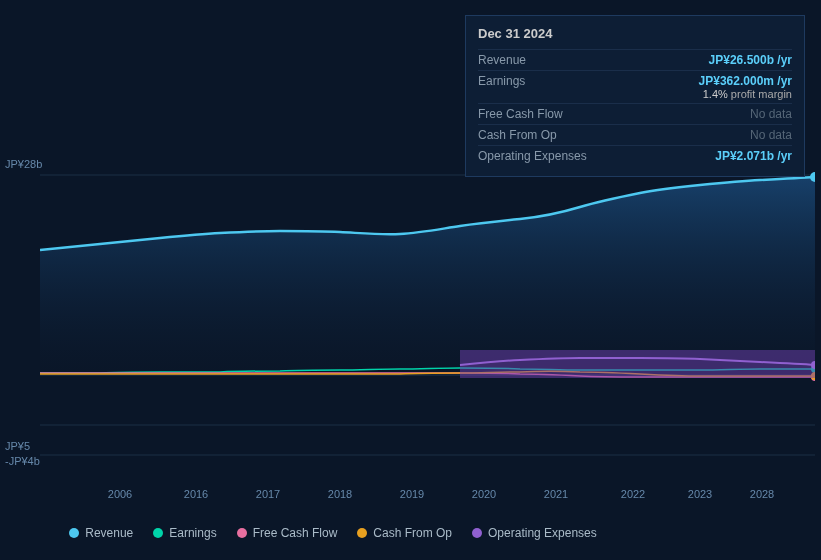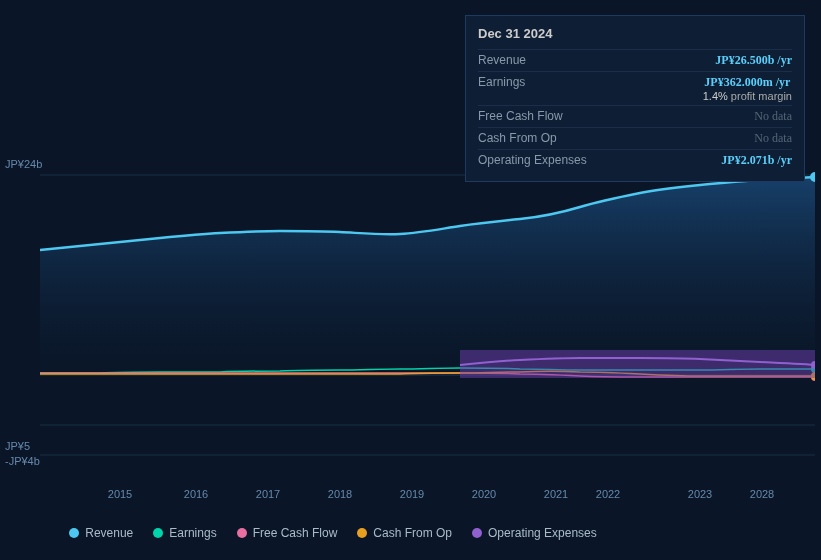--- a/index.html
+++ b/index.html
@@ -50,21 +50,20 @@
 
     .tooltip-label {
       color: #8899aa;
       min-width: 110px;
     }
 
     .tooltip-value {
       color: #5bcffa;
       font-weight: bold;
       text-align: center;
-      font-family: Liberation Serif, serif;
     }
 
     .tooltip-value.no-data {
       color: #556677;
       font-weight: normal;
     }
 
     .profit-margin {
       color: #aaa;
       font-size: 11px;
@@ -149,21 +148,21 @@
       <span class="tooltip-label">Cash From Op</span>
       <span class="tooltip-value no-data">No data</span>
     </div>
 
     <div class="tooltip-row">
       <span class="tooltip-label">Operating Expenses</span>
       <span class="tooltip-value">JP¥2.071b /yr</span>
     </div>
   </div>
 
-  <div class="y-label" style="top: 158px;">JP¥24b</div>
+  <div class="y-label" style="top: 158px;">JP¥28b</div>
   <div class="y-label" style="top: 440px;">JP¥5</div>
   <div class="y-label" style="top: 455px;">-JP¥4b</div>
 
   <svg style="position:absolute; left:40px; top:155px; width:775px; height:320px;" viewBox="0 0 775 320" preserveAspectRatio="none">
 
     <line x1="0" y1="20" x2="775" y2="20" stroke="#1a2e45" stroke-width="1"></line>
     <line x1="0" y1="220" x2="775" y2="220" stroke="#1a2e45" stroke-width="1.5"></line>
     <line x1="0" y1="270" x2="775" y2="270" stroke="#1a2e45" stroke-width="1"></line>
     <line x1="0" y1="300" x2="775" y2="300" stroke="#1a2e45" stroke-width="1"></line>
 
@@ -188,28 +187,28 @@
 
     <path d="M0,219 C20,219 40,219 60,219 C80,219 100,219 120,219 C140,219 160,219 180,219 C200,219 220,219 240,219 C260,219 280,219 300,219 C320,219 340,219 360,219 C380,218 400,218 420,218 C440,218 460,217 480,217 C500,216 520,216 540,217 C560,217 580,218 600,219 C620,220 640,221 660,221 C680,221 700,221 720,221 C740,221 760,221 775,221" fill="none" stroke="#e8a020" stroke-width="1.5"></path>
     <circle cx="775" cy="221" r="4" fill="#e8a020"></circle>
 
     <rect x="420" y="195" width="355" height="28" fill="#7040b0" opacity="0.5"></rect>
     <path d="M420,210 C440,208 460,206 480,205 C500,204 520,203 540,203 C560,203 580,203 600,203 C620,203 640,203 660,204 C680,205 700,206 720,207 C740,208 760,209 775,210" fill="none" stroke="#9060d0" stroke-width="2"></path>
     <circle cx="775" cy="210" r="4" fill="#9060d0"></circle>
 
   </svg>
 
-  <div class="x-label" style="left: 120px;">2015</div>
+  <div class="x-label" style="left: 120px;">2006</div>
   <div class="x-label" style="left: 196px;">2016</div>
   <div class="x-label" style="left: 268px; margin-top: 34px;">2017</div>
   <div class="x-label" style="left: 340px;">2018</div>
   <div class="x-label" style="left: 412px;">2019</div>
   <div class="x-label" style="left: 484px;">2020</div>
   <div class="x-label" style="left: 556px;">2021</div>
-  <div class="x-label" style="left: 608px;">2022</div>
+  <div class="x-label" style="left: 633px;">2022</div>
   <div class="x-label" style="left: 700px; text-align: right;">2023</div>
   <div class="x-label" style="left: 762px;">2028</div>
 
   <div class="legend">
     <div class="legend-item">
       <div class="legend-dot" style="background:#4dc8f0;"></div>
       <span>Revenue</span>
     </div>
     <div class="legend-item">
       <div class="legend-dot" style="background:#00d4aa;"></div>

